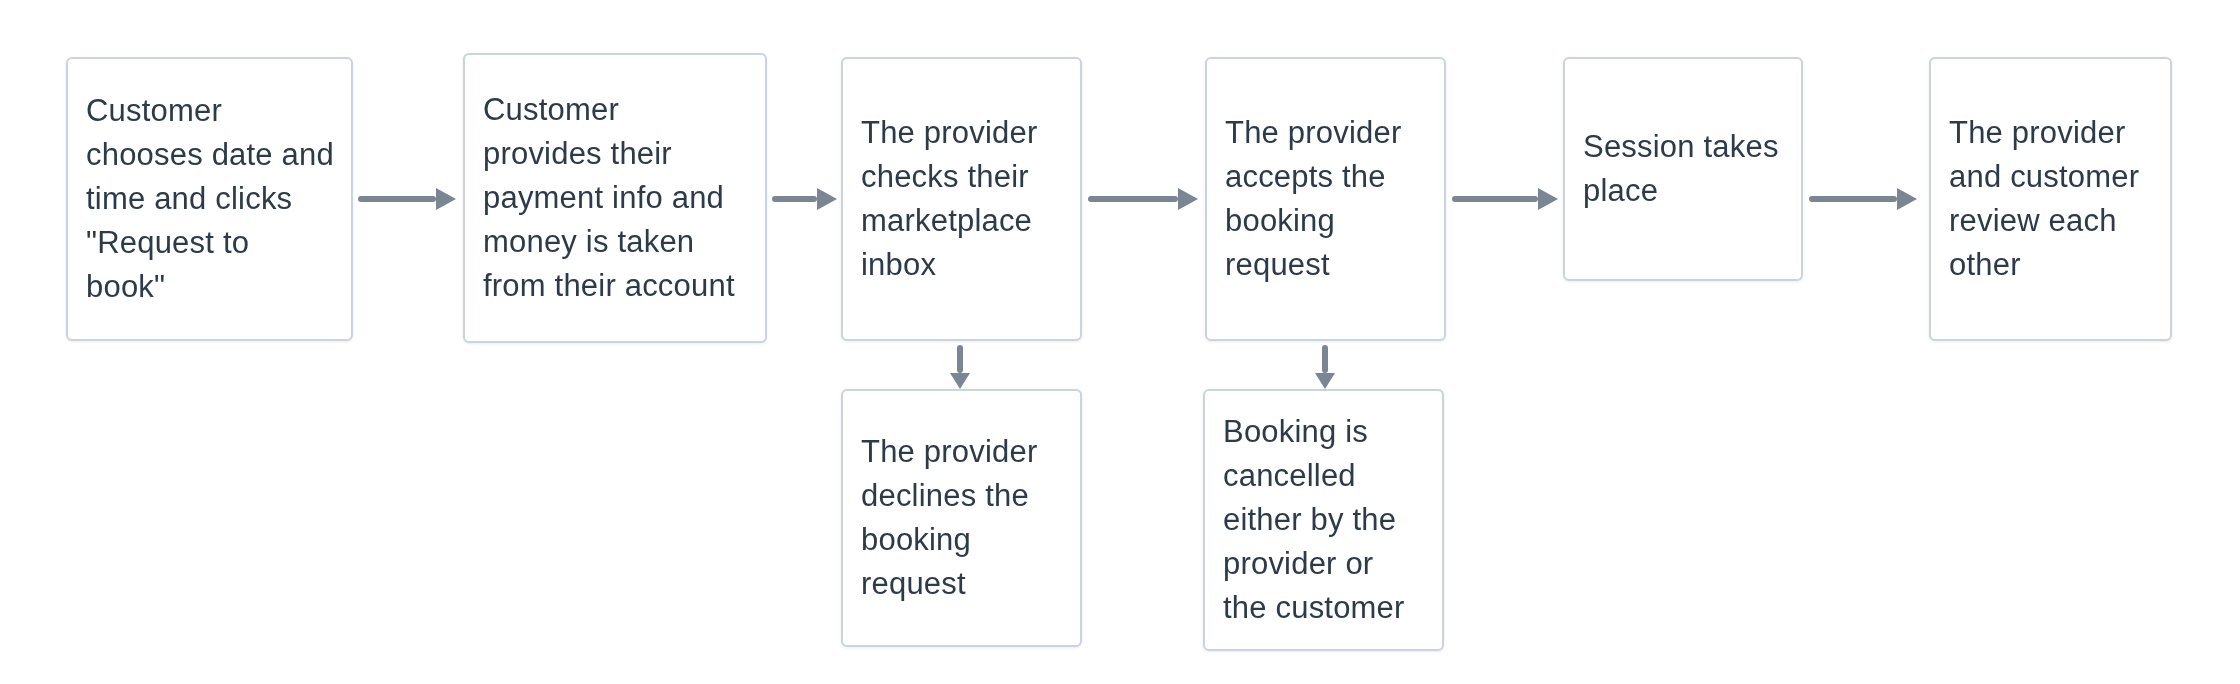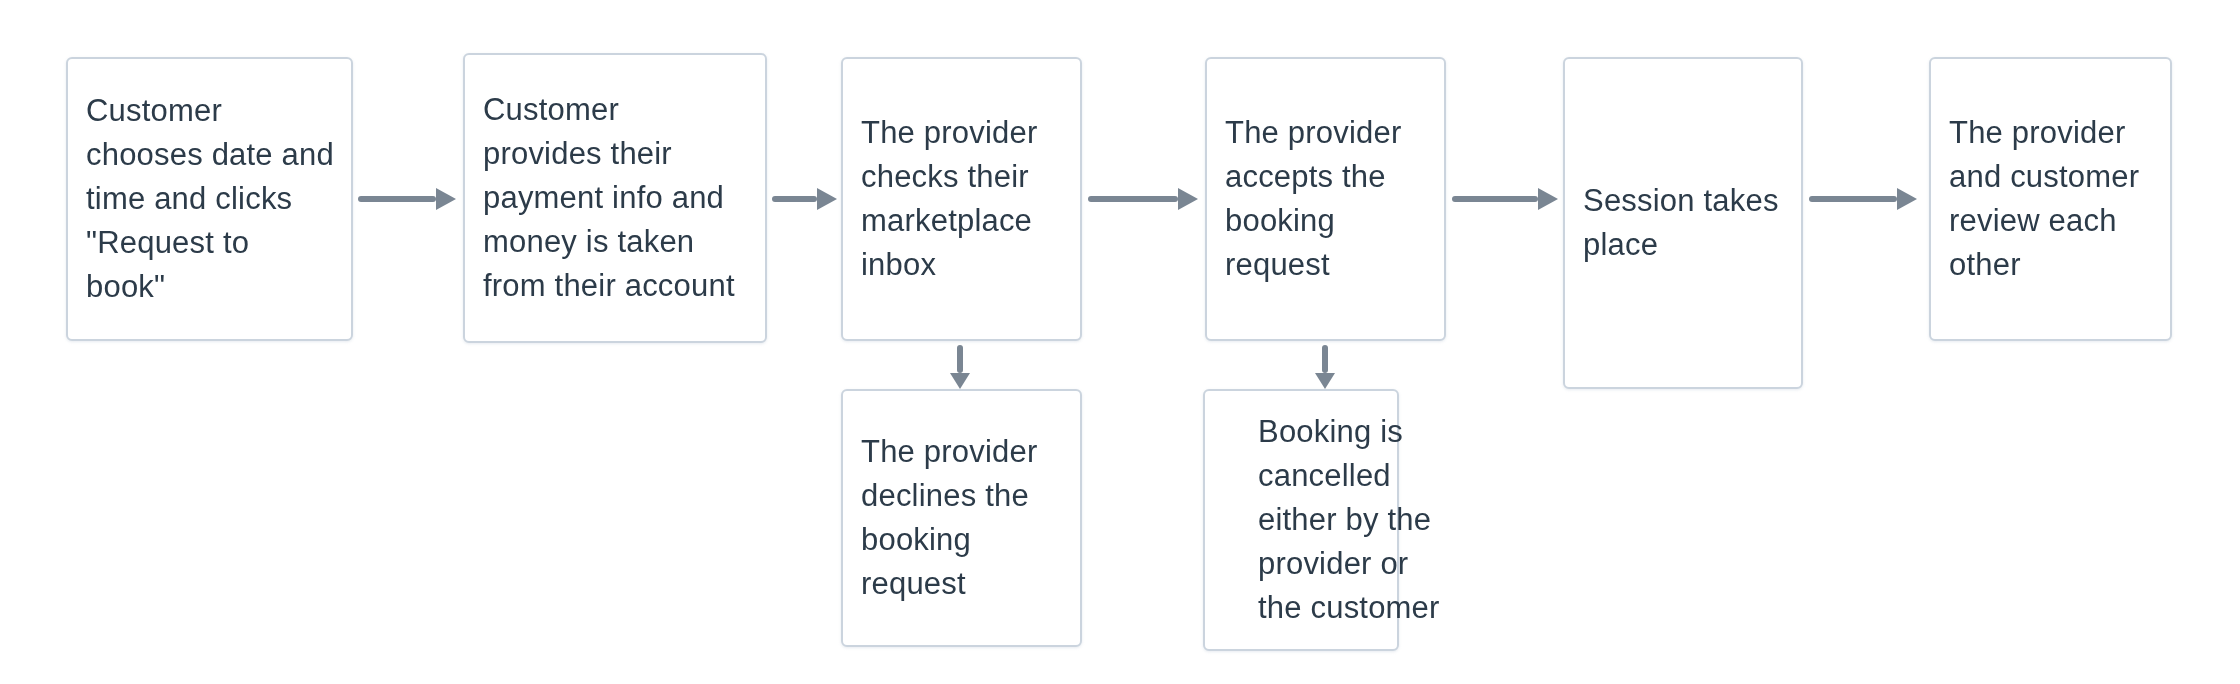--- a/index.html
+++ b/index.html
@@ -34,25 +34,25 @@
     line-height:44px;
     color:var(--text-color);
     white-space:pre;
     letter-spacing:0.2px;
   }
   
   .b1{left:66px;  top:48px; width:287px; height:284px;}
   .b2{left:463px; top:44px; width:304px; height:290px;}
   .b3{left:841px; top:48px; width:241px; height:284px;}
   .b4{left:1205px;top:48px; width:241px; height:284px;}
-  .b5{left:1563px;top:48px; width:240px; height:332px;}
+  .b5{left:1563px;top:48px; width:240px; height:224px;}
   .b6{left:1929px;top:48px; width:243px; height:284px;}
   
   .d1{left:841px; top:380px; width:241px; height:258px;}
-  .d2{left:1203px;top:380px; width:196px; height:262px;padding-left:35px;}
+  .d2{left:1203px;top:380px; width:241px; height:262px;}
 
   
   .arrow-h{
     position:absolute;
     top:187px;height:6px;
     background:var(--arrow-color);
     border-radius:3px;
   }
   .arrow-h::after{
     content:"";

